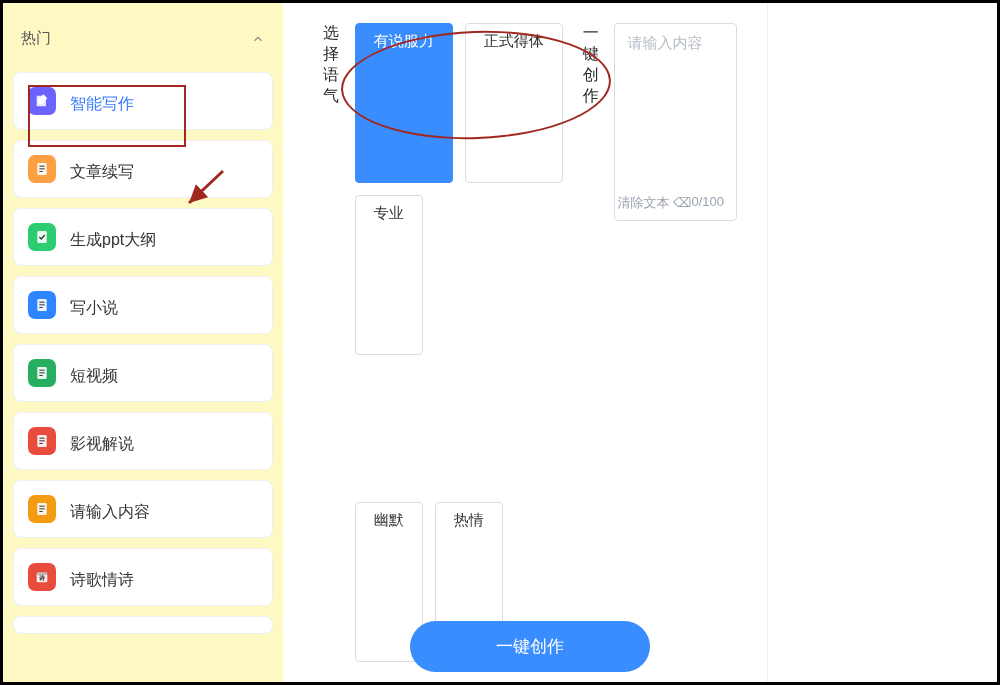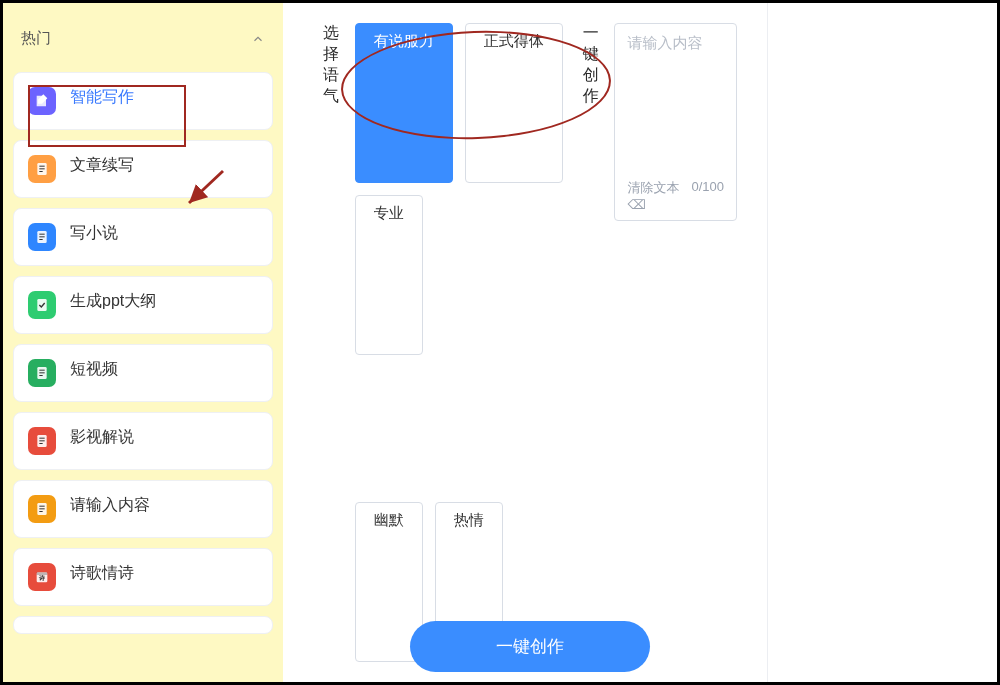--- a/index.html
+++ b/index.html
@@ -39,21 +39,21 @@
       flex-direction: column;
       gap: 10px;
       padding: 10px 0;
     }
     .sidebar-item {
       background: #fff;
       border: 1px solid #eef0f3;
       border-radius: 8px;
       padding: 14px 14px;
       display: flex;
-      align-items: flex-start;
+      align-items: flex-end;
       gap: 14px;
       cursor: pointer;
       font-size: 16px;
       color: #333;
     }
     .sidebar-item.active .item-label {
       color: #3a7afe;
     }
     .item-icon {
       width: 28px;
@@ -121,21 +121,21 @@
       width: 100%;
       height: 110px;
       resize: none;
       font-size: 15px;
       font-family: inherit;
       color: #333;
     }
     .textarea-wrap textarea::placeholder { color: #b8bec8; }
     .ta-footer {
       position: absolute;
-      left: 12px;
+      left: 2px;
       right: 12px;
       bottom: 8px;
       display: flex;
       justify-content: flex-end;
       font-size: 13px;
       color: #9aa2af;
     }
     .ta-clear { cursor: pointer; }
     .submit-bar {
       position: absolute;
@@ -216,38 +216,38 @@
             <svg viewBox="0 0 24 24">
               <rect x="5" y="3" width="14" height="18" rx="2" fill="#fff" opacity=".9"></rect>
               <rect x="8" y="7" width="8" height="1.5" fill="currentColor"></rect>
               <rect x="8" y="11" width="8" height="1.5" fill="currentColor"></rect>
               <rect x="8" y="15" width="5" height="1.5" fill="currentColor"></rect>
             </svg>
           </span>
           <span class="item-label">文章续写</span>
         </div>
         <div class="sidebar-item">
+          <span class="item-icon ic-green">
+            <svg viewBox="0 0 24 24">
+              <rect x="5" y="3" width="14" height="18" rx="2" fill="#fff" opacity=".9"></rect>
+              <path d="M8 12l3 3 5-6" stroke="currentColor" fill="none" stroke-width="2"></path>
+            </svg>
+          </span>
+          <span class="item-label">生成ppt大纲</span>
+        </div>
+        <div class="sidebar-item">
           <span class="item-icon ic-blue">
             <svg viewBox="0 0 24 24">
               <rect x="5" y="3" width="14" height="18" rx="2" fill="#fff" opacity=".9"></rect>
               <rect x="8" y="7" width="8" height="1.5" fill="currentColor"></rect>
               <rect x="8" y="11" width="8" height="1.5" fill="currentColor"></rect>
               <rect x="8" y="15" width="5" height="1.5" fill="currentColor"></rect>
             </svg>
           </span>
           <span class="item-label">写小说</span>
-        </div>
-        <div class="sidebar-item">
-          <span class="item-icon ic-green">
-            <svg viewBox="0 0 24 24">
-              <rect x="5" y="3" width="14" height="18" rx="2" fill="#fff" opacity=".9"></rect>
-              <path d="M8 12l3 3 5-6" stroke="currentColor" fill="none" stroke-width="2"></path>
-            </svg>
-          </span>
-          <span class="item-label">生成ppt大纲</span>
         </div>
         <div class="sidebar-item">
           <span class="item-icon ic-green2">
             <svg viewBox="0 0 24 24">
               <rect x="5" y="3" width="14" height="18" rx="2" fill="#fff" opacity=".9"></rect>
               <rect x="8" y="7" width="8" height="1.5" fill="currentColor"></rect>
               <rect x="8" y="11" width="8" height="1.5" fill="currentColor"></rect>
               <rect x="8" y="15" width="5" height="1.5" fill="currentColor"></rect>
             </svg>
           </span>

